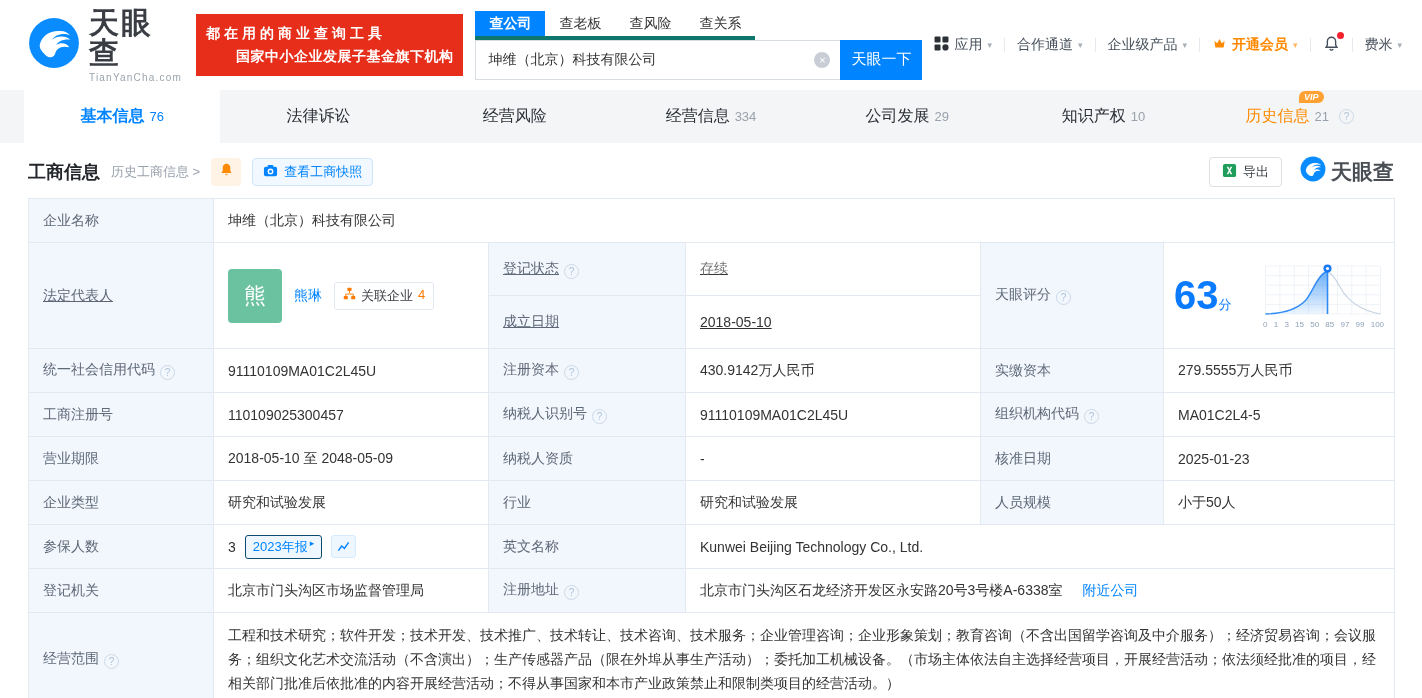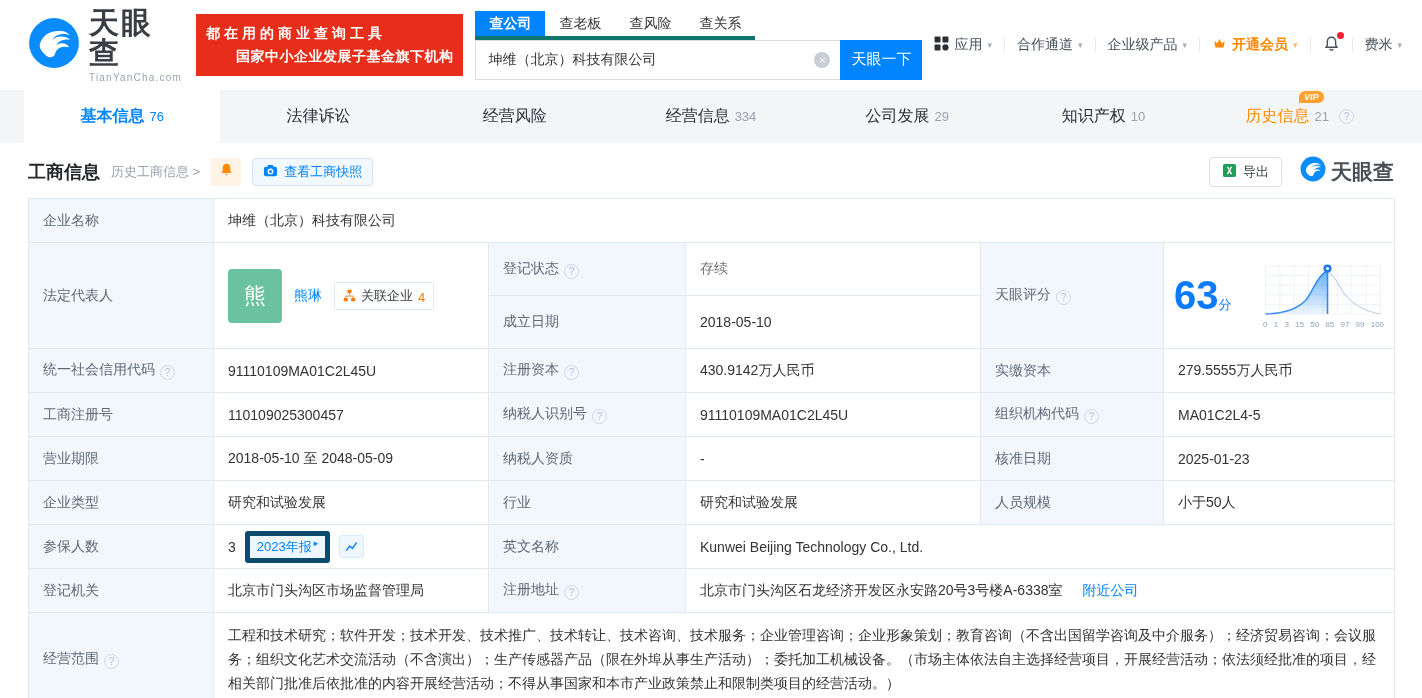--- a/index.html
+++ b/index.html
@@ -74,33 +74,33 @@
     color: #3a3f45; cursor: pointer;
     font-family: "Liberation Sans", "DejaVu Sans", sans-serif; }
   .watermark { display: flex; align-items: center; gap: 5px; font-size: 21px;
     font-weight: bold; color: #4a4f55; }
   .watermark svg { width: 26px; height: 26px; }
   
   table { border-collapse: collapse; table-layout: fixed; width: 1366px; margin: 0 28px; }
   td { border: 1px solid #e2e9f1; font-size: 14px; padding: 0 14px; height: 44px;
     vertical-align: middle; color: #333; }
   td.lbl { background: #f2f7fd; color: #5e6877; }
-  td.h45 { height: 53px; }
+  td.h45 { height: 53px; text-decoration: underline; }
   .green { color: #737373; }
   .link { color: #0084ff; cursor: pointer; text-decoration: none; }
   .lr-cell { display: flex; align-items: center; gap: 12px; }
   .avatar { width: 54px; height: 54px; background: #6bc2a1; color: #fff; font-size: 22px;
     border-radius: 4px; display: flex; align-items: center; justify-content: center; cursor: pointer; }
-  .rel-badge { display: inline-flex; align-items: flex-end; gap: 5px; border: 1px solid #e2e8ef;
+  .rel-badge { display: inline-flex; align-items: flex-start; gap: 5px; border: 1px solid #e2e8ef;
     border-radius: 3px; padding: 4px 8px; font-size: 13px; color: #3a3f45;
     background: #fff; cursor: pointer; }
   .rel-badge .rcnt { color: #ff7a00; }
   .insured { display: flex; align-items: center; gap: 9px; }
   .report-badge { display: inline-flex; align-items: flex-start; background: #eef6ff;
-    border: 5px solid #0c4a6e; border-radius: 3px; color: #0084ff; font-size: 13px;
+    border: 1px solid #0c4a6e; border-radius: 3px; color: #0084ff; font-size: 13px;
     padding: 2px 7px; cursor: pointer; }
   .report-badge .arr { font-size: 9px; margin-left: 2px; }
   .chart-btn { width: 25px; height: 23px; background: #eef6ff; border: 1px solid #d6eaff;
     border-radius: 3px; display: flex; align-items: center; justify-content: center; cursor: pointer; }
   .addr-cell .link { margin-left: 16px; }
   .scope-td { padding: 10px 14px; line-height: 24px; height: 92px; }
   .score-cell { padding: 4px 10px; }
   .score-flex { display: flex; align-items: center; justify-content: space-between; }
   .score-num { white-space: nowrap; }
   .score-num .n { font-size: 40px; font-weight: bold; color: #0a7bff; }

